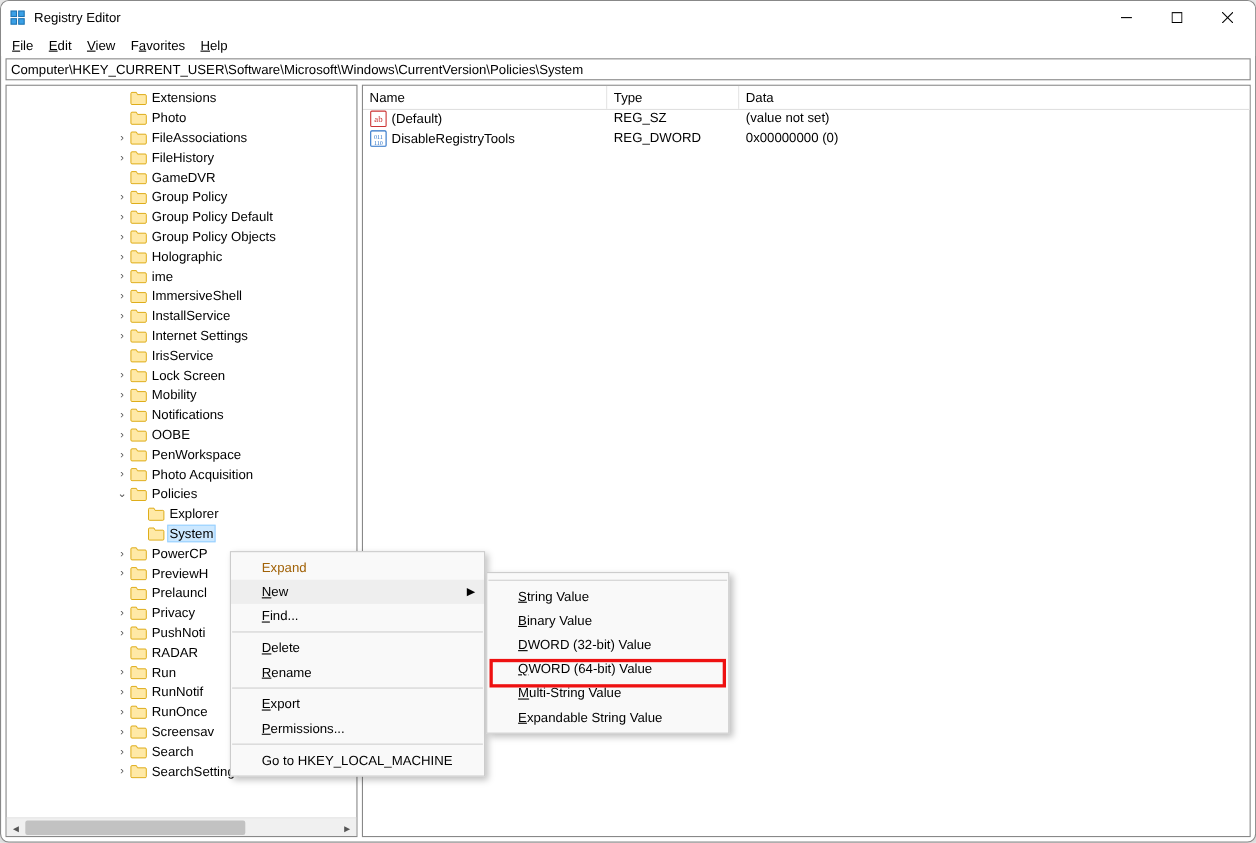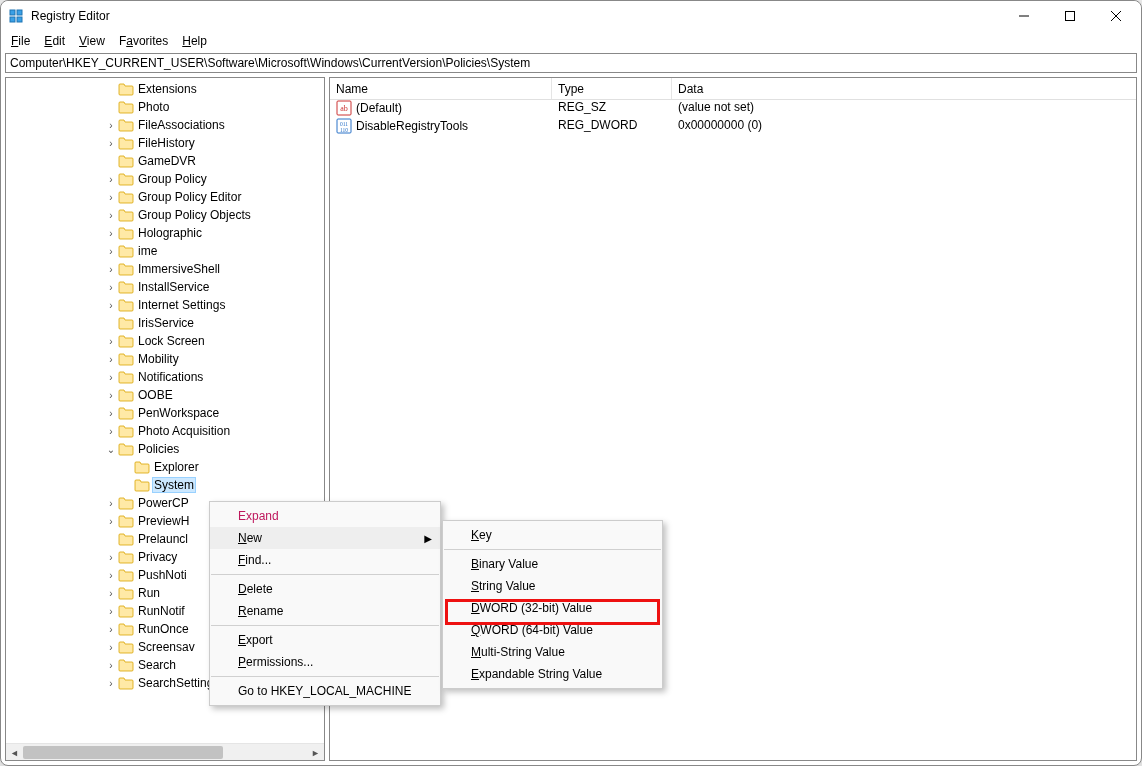--- a/index.html
+++ b/index.html
@@ -151,21 +151,21 @@
     font-size: 12px;
     z-index: 50;
   }
   .ctxmenu .item {
     padding: 4px 28px 4px 28px;
     display:flex;
     align-items:center;
     position: relative;
     height: 22px;
   }
-  .ctxmenu .item.disabled { color: #be185d; }
+  .ctxmenu .item.disabled { color: #a16207; }
   .ctxmenu .item.hl { background: #eeeeee; }
   .ctxmenu .sep {
     height: 1px; background: #d0d0d0;
     margin: 3px 1px;
   }
   .ctxmenu .arrow {
     position:absolute; right:8px;
     font-size: 10px;
   }
   .ul { text-decoration: underline; }
@@ -303,21 +303,21 @@
             <span class="label">Group Policy</span>
           </div>
           <div class="tree-row">
             <span class="indent" style="width: 96px;"></span>
             <span class="twisty">›</span>
             <span class="folder">
               <svg width="16" height="14" viewBox="0 0 16 14">
     <path d="M1 3 L1 12 Q1 13 2 13 L14 13 Q15 13 15 12 L15 5 Q15 4 14 4 L7 4 L6 2 L2 2 Q1 2 1 3 Z" fill="#ffe9a6" stroke="#d9a300" stroke-width="0.8"></path>
   </svg>
             </span>
-            <span class="label">Group Policy Editor</span>
+            <span class="label">Group Policy Default</span>
           </div>
           <div class="tree-row">
             <span class="indent" style="width: 96px;"></span>
             <span class="twisty">›</span>
             <span class="folder">
               <svg width="16" height="14" viewBox="0 0 16 14">
     <path d="M1 3 L1 12 Q1 13 2 13 L14 13 Q15 13 15 12 L15 5 Q15 4 14 4 L7 4 L6 2 L2 2 Q1 2 1 3 Z" fill="#ffe9a6" stroke="#d9a300" stroke-width="0.8"></path>
   </svg>
             </span>
             <span class="label">Group Policy Objects</span>
@@ -514,20 +514,30 @@
           </div>
           <div class="tree-row">
             <span class="indent" style="width: 96px;"></span>
             <span class="twisty">›</span>
             <span class="folder">
               <svg width="16" height="14" viewBox="0 0 16 14">
     <path d="M1 3 L1 12 Q1 13 2 13 L14 13 Q15 13 15 12 L15 5 Q15 4 14 4 L7 4 L6 2 L2 2 Q1 2 1 3 Z" fill="#ffe9a6" stroke="#d9a300" stroke-width="0.8"></path>
   </svg>
             </span>
             <span class="label">PushNoti</span>
+          </div>
+          <div class="tree-row">
+            <span class="indent" style="width: 96px;"></span>
+            <span class="twisty"></span>
+            <span class="folder">
+              <svg width="16" height="14" viewBox="0 0 16 14">
+    <path d="M1 3 L1 12 Q1 13 2 13 L14 13 Q15 13 15 12 L15 5 Q15 4 14 4 L7 4 L6 2 L2 2 Q1 2 1 3 Z" fill="#ffe9a6" stroke="#d9a300" stroke-width="0.8"></path>
+  </svg>
+            </span>
+            <span class="label">RADAR</span>
           </div>
           <div class="tree-row">
             <span class="indent" style="width: 96px;"></span>
             <span class="twisty">›</span>
             <span class="folder">
               <svg width="16" height="14" viewBox="0 0 16 14">
     <path d="M1 3 L1 12 Q1 13 2 13 L14 13 Q15 13 15 12 L15 5 Q15 4 14 4 L7 4 L6 2 L2 2 Q1 2 1 3 Z" fill="#ffe9a6" stroke="#d9a300" stroke-width="0.8"></path>
   </svg>
             </span>
             <span class="label">Run</span>
@@ -659,31 +669,28 @@
     <div class="item">
         <span><span class="ul">P</span>ermissions...</span>
       </div>
     <div class="sep"></div>
     <div class="item">
         <span>Go to HKEY_LOCAL_MACHINE</span>
       </div>
   </div>
 
   <div class="ctxmenu" style="left:441px; top:519px; width:221px;">
-    <div class="item">
-        <span><span class="ul">K</span>ey</span>
-      </div>
     <div class="sep"></div>
     <div class="item">
+        <span><span class="ul">S</span>tring Value</span>
+      </div>
+    <div class="item">
         <span><span class="ul">B</span>inary Value</span>
       </div>
     <div class="item">
-        <span><span class="ul">S</span>tring Value</span>
-      </div>
-    <div class="item">
         <span><span class="ul">D</span>WORD (32-bit) Value</span>
       </div>
     <div class="item">
         <span><span class="ul">Q</span>WORD (64-bit) Value</span>
       </div>
     <div class="item">
         <span><span class="ul">M</span>ulti-String Value</span>
       </div>
     <div class="item">
         <span><span class="ul">E</span>xpandable String Value</span>

